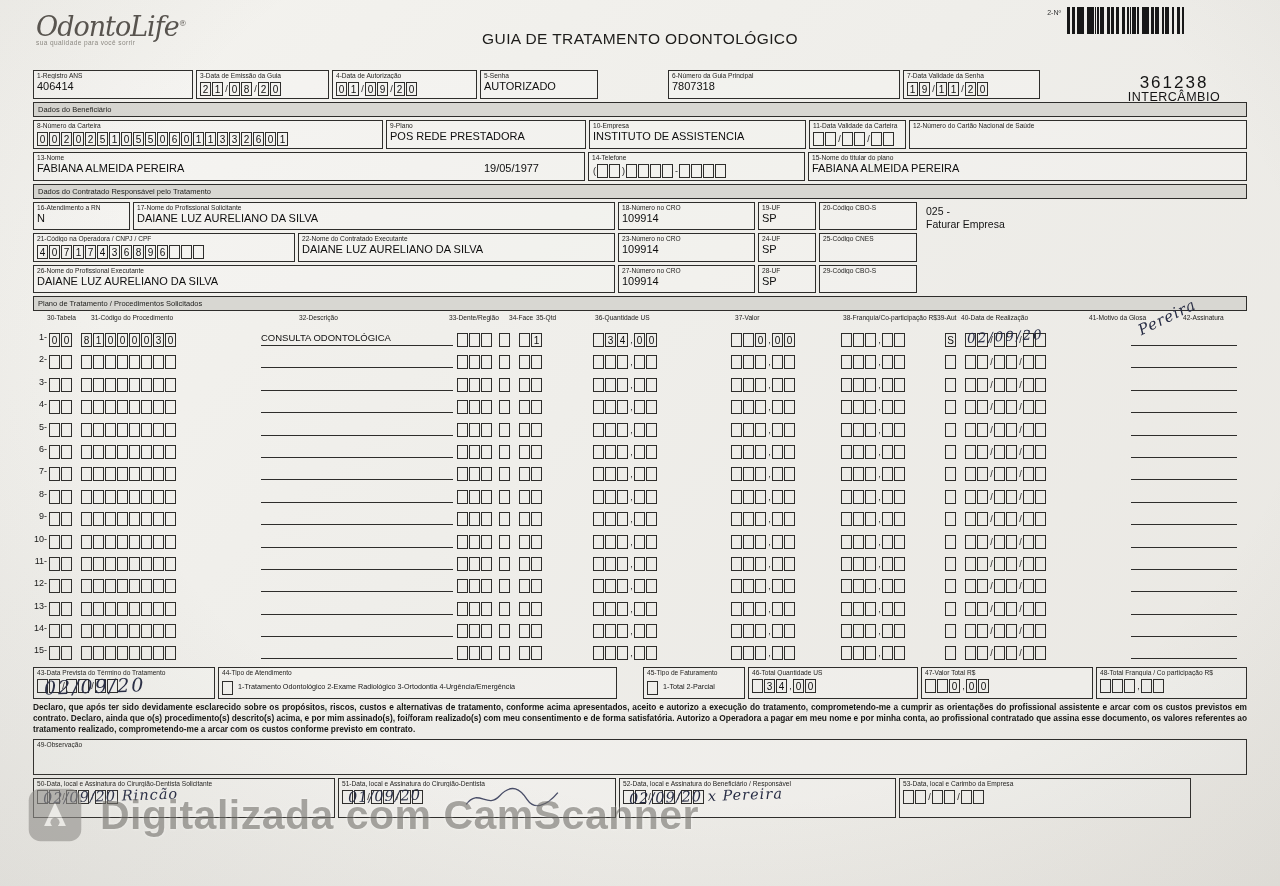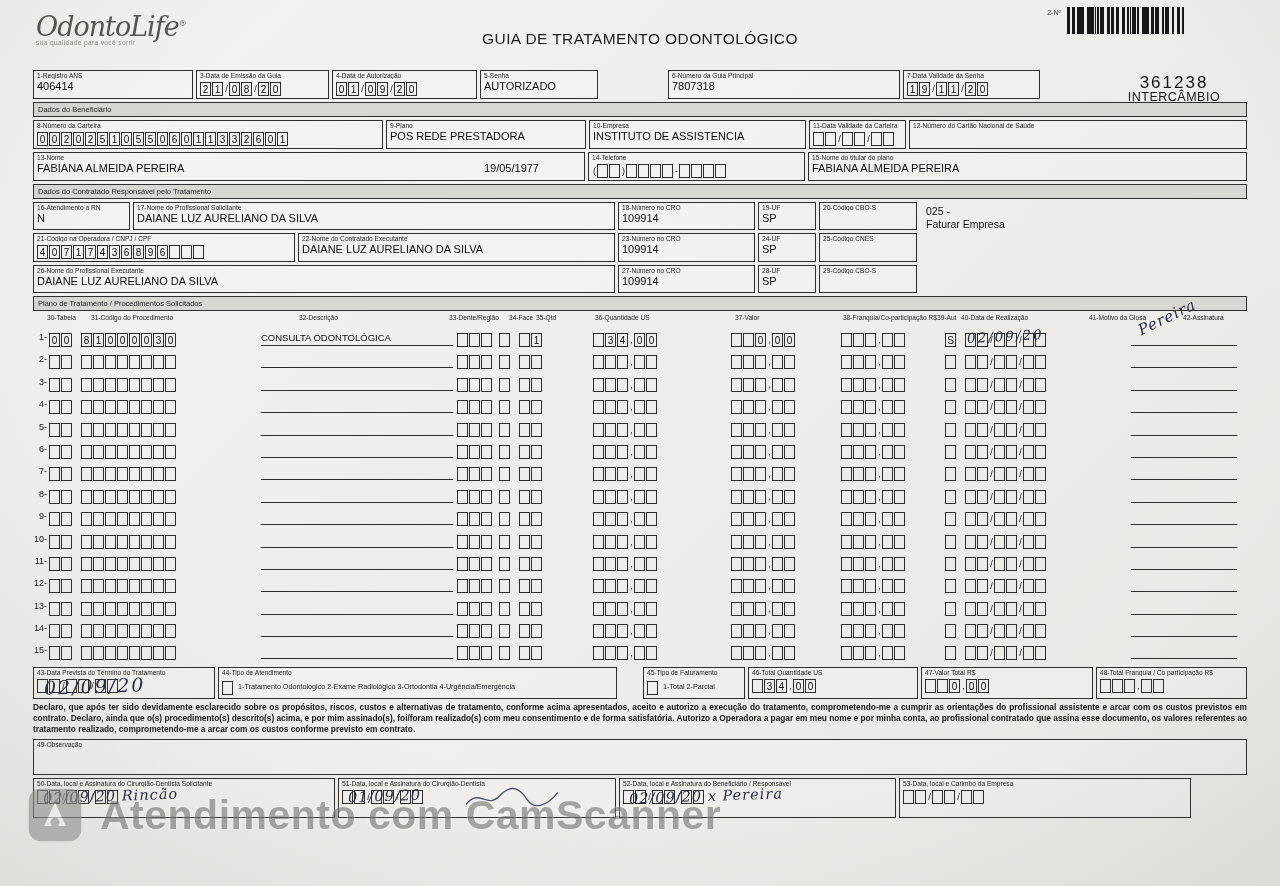--- a/index.html
+++ b/index.html
@@ -1539,16 +1539,16 @@
       </div>
     </div>
   </div>
 
   <div class="watermark">
     <svg class="cs-logo" viewBox="0 0 64 64">
       <rect x="3" y="3" width="58" height="58" rx="13" fill="#908e8a"></rect>
       <path d="M20 44 L32 18 L44 44 Z" fill="#efeeea"></path>
       <circle cx="32" cy="40" r="5" fill="#908e8a"></circle>
     </svg>
-    <span class="wm-text">Atendimento com CamScanner</span>
+    <span class="wm-text">Digitalizada com CamScanner</span>
   </div>
 
 </div>
 
 </body></html>

